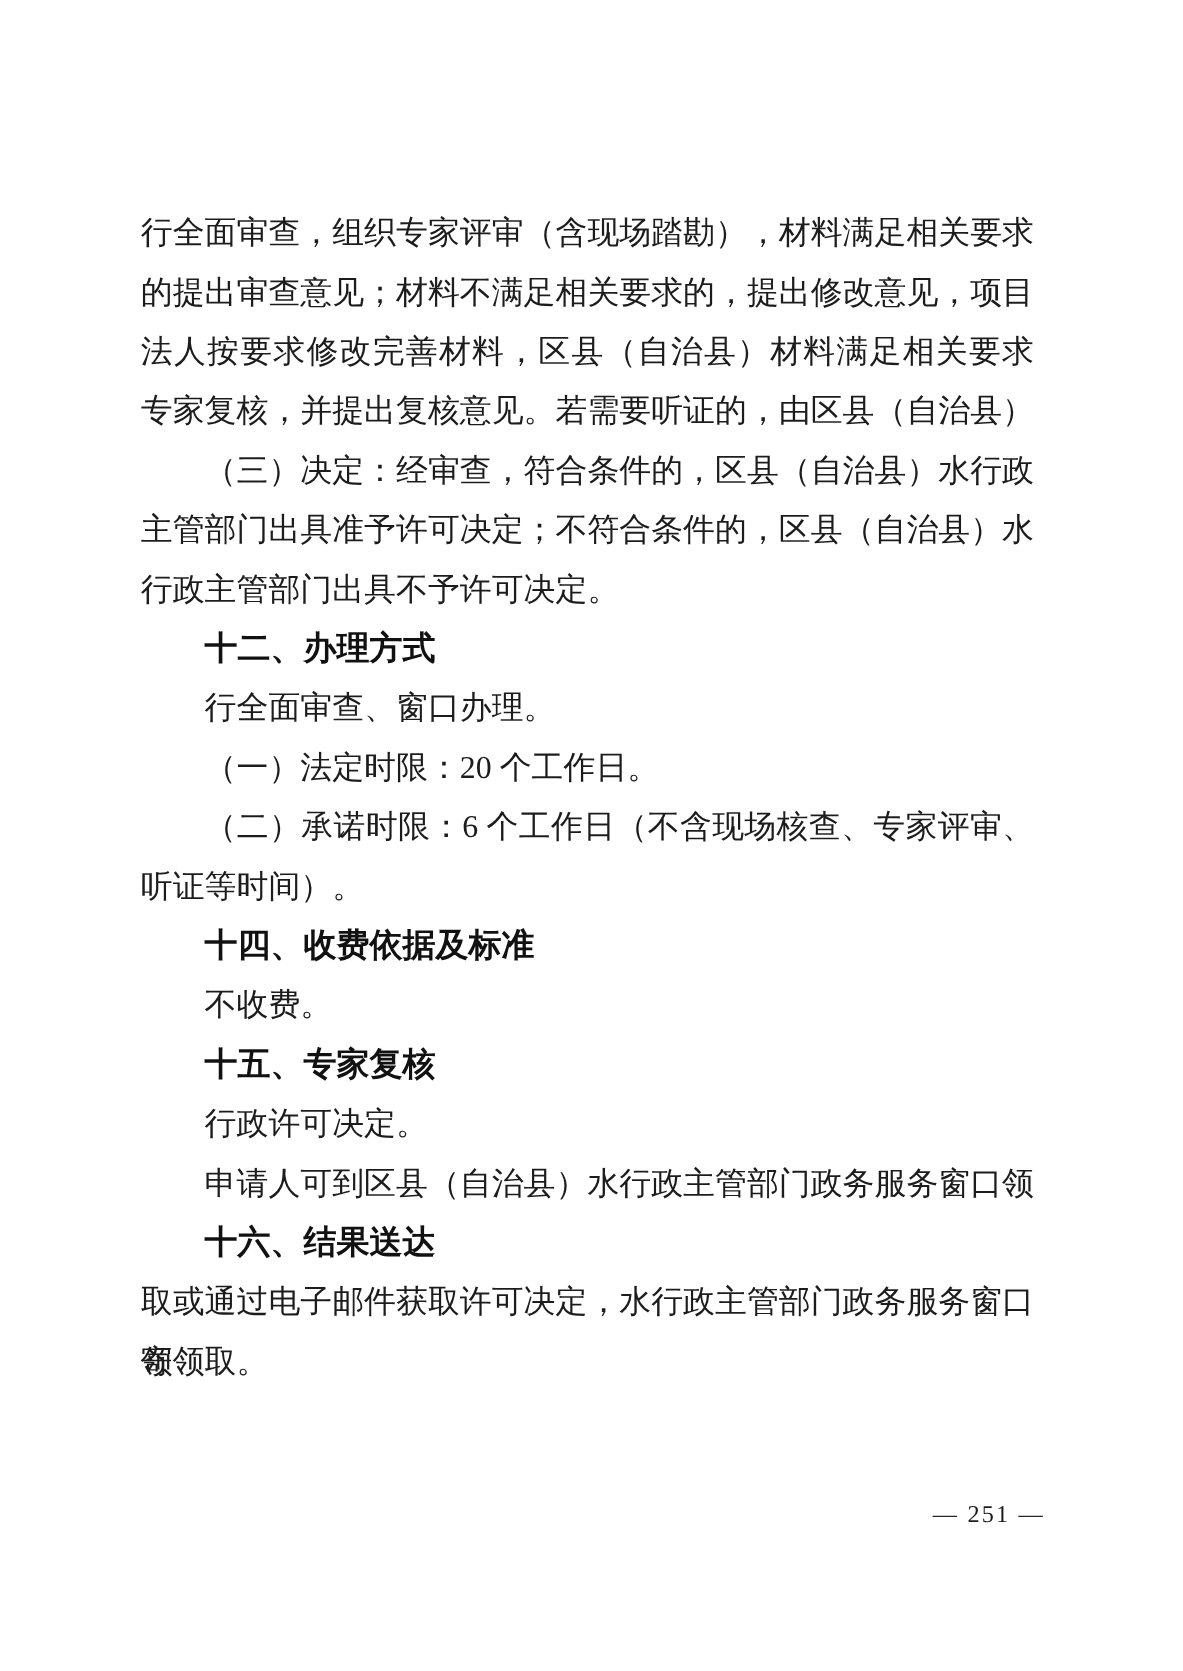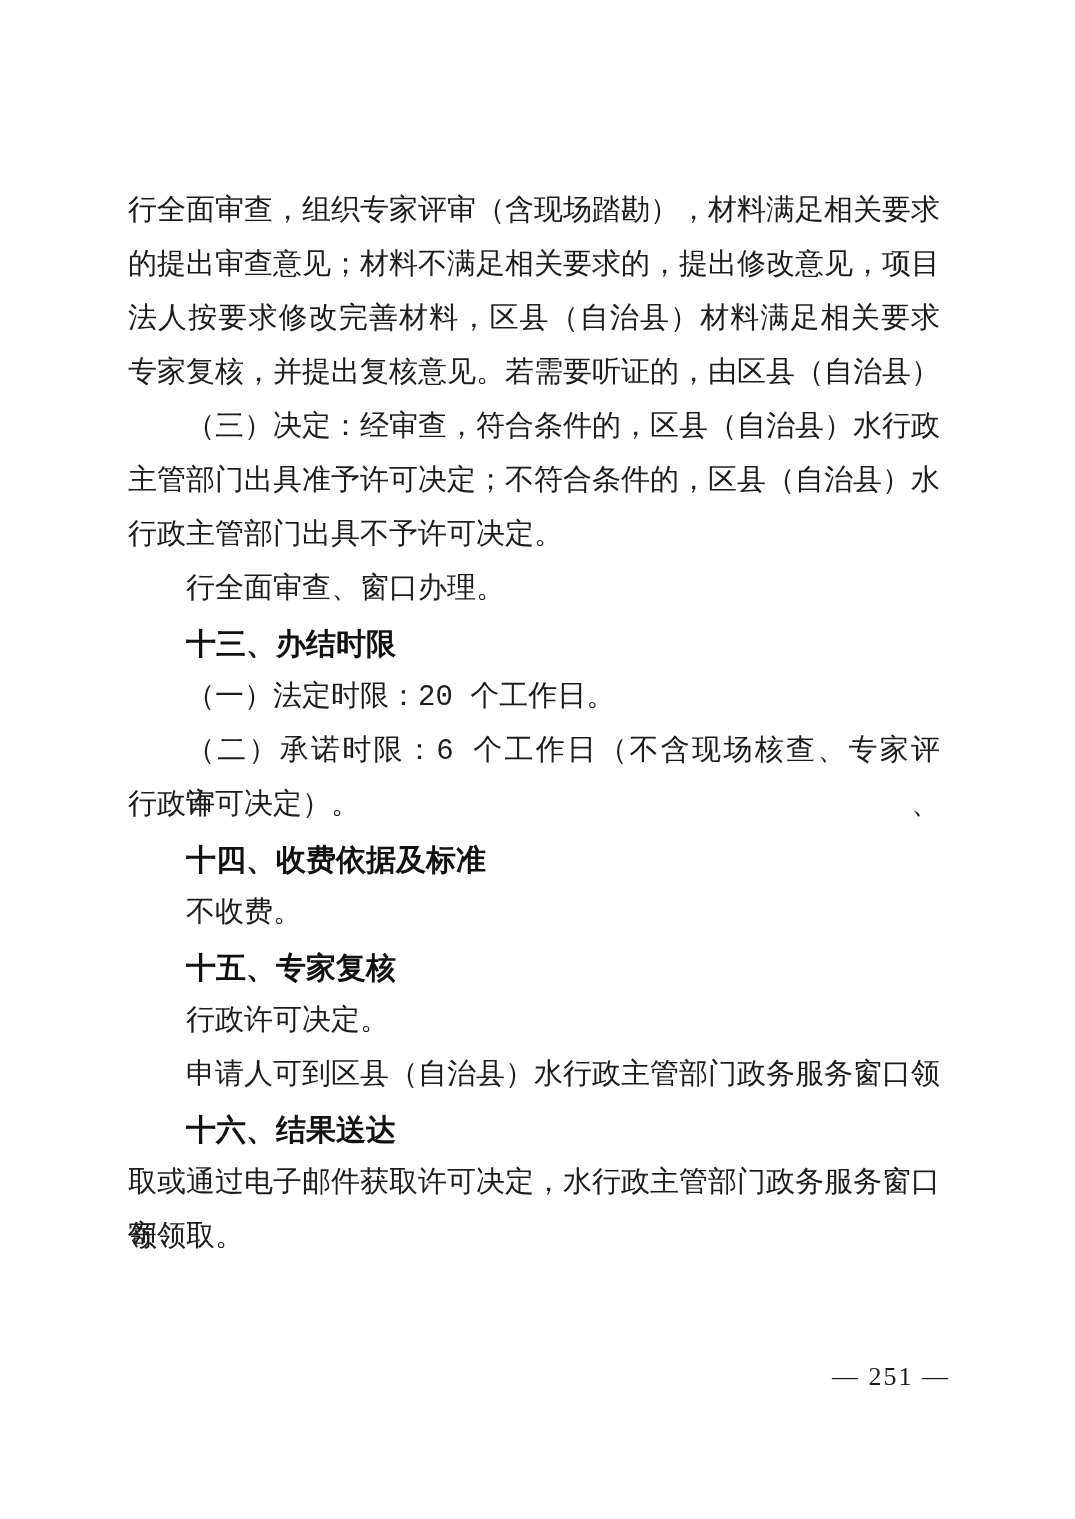--- a/index.html
+++ b/index.html
@@ -23,64 +23,64 @@
     left: 128px;
     top: 185px;
     width: 812px;
   }
   .line {
     width: 812px;
     height: 54px;
     line-height: 54px;
     font-size: 29px;
     color: #1c1c1c;
-    font-family: Liberation Mono, monospace;
+    font-family: Liberation Serif, serif;
     font-weight: 400;
     text-align: left;
   }
   .line.heading {
     font-family: "Liberation Sans", "DejaVu Sans", sans-serif;
     font-weight: 700;
     font-size: 30px;
     color: #111111;
   }
   .line.indent { padding-left: 58px; }
   .line.justify {
     text-align: justify;
     text-align-last: justify;
   }
   .page-number {
     position: absolute;
     right: 125px;
     top: 1362px;
-    font-size: 26px;
+    font-size: 22px;
     line-height: 30px;
     color: #1c1c1c;
     font-family: "Liberation Serif", "DejaVu Serif", serif;
     letter-spacing: 2px;
     white-space: nowrap;
   }
 </style>
 </head>
 <body>
 
 <div class="page">
   <main class="doc-body">
       <div class="line justify">行全面审查，组织专家评审（含现场踏勘），材料满足相关要求</div>
       <div class="line justify">的提出审查意见；材料不满足相关要求的，提出修改意见，项目</div>
       <div class="line justify">法人按要求修改完善材料，区县（自治县）材料满足相关要求</div>
       <div class="line justify">专家复核，并提出复核意见。若需要听证的，由区县（自治县）</div>
       <div class="line indent justify">（三）决定：经审查，符合条件的，区县（自治县）水行政</div>
       <div class="line justify">主管部门出具准予许可决定；不符合条件的，区县（自治县）水</div>
       <div class="line">行政主管部门出具不予许可决定。</div>
+      <div class="line heading indent">十二、办理方式</div>
       <div class="line indent">行全面审查、窗口办理。</div>
-      <div class="line heading indent">十三、办结时限</div>
       <div class="line indent">（一）法定时限：20 个工作日。</div>
       <div class="line indent justify">（二）承诺时限：6 个工作日（不含现场核查、专家评审、</div>
-      <div class="line">行政许可决定）。</div>
+      <div class="line">听证等时间）。</div>
       <div class="line heading indent">十四、收费依据及标准</div>
       <div class="line indent">不收费。</div>
       <div class="line heading indent">十五、专家复核</div>
       <div class="line indent">行政许可决定。</div>
       <div class="line indent justify">申请人可到区县（自治县）水行政主管部门政务服务窗口领</div>
       <div class="line heading indent">十六、结果送达</div>
       <div class="line justify">取或通过电子邮件获取许可决定，水行政主管部门政务服务窗口领</div>
       <div class="line">寄领取。</div>
     </main>
   <div class="page-number">— 251 —</div>

